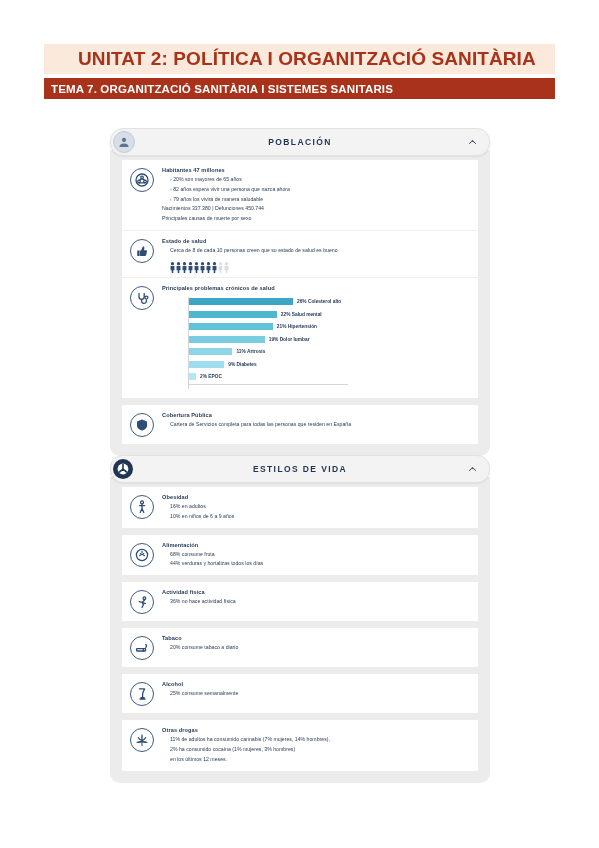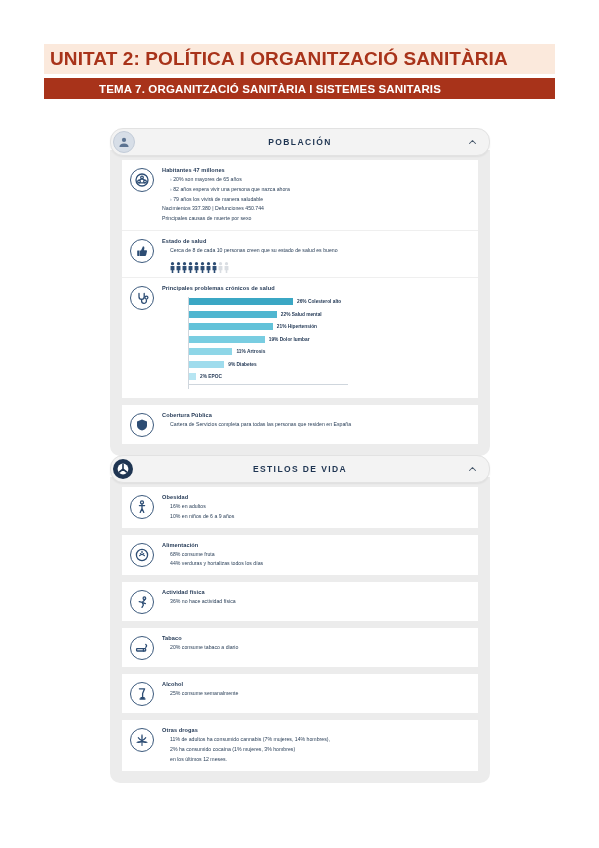--- a/index.html
+++ b/index.html
@@ -11,29 +11,29 @@
   }
   .page{position:relative;width:599px;height:848px;}
 
   
   .unit-bar{
     position:absolute;left:44px;top:44px;width:511px;height:30px;
     background:#fbe9dc;display:flex;align-items:center;
   }
   .unit-bar .t{
     font-size:19px;font-weight:bold;color:#a8331a;letter-spacing:.1px;
-    padding-left:6px;white-space:nowrap;
+    padding-left:6px;white-space:nowrap;margin-left:28px;
   }
   .tema-bar{
     position:absolute;left:44px;top:78px;width:511px;height:21px;
     background:#a8331a;display:flex;align-items:center;
   }
   .tema-bar .t{
     font-size:11.5px;font-weight:bold;color:#ffffff;letter-spacing:.15px;
-    padding-left:7px;white-space:nowrap;margin-left:48px;
+    padding-left:7px;white-space:nowrap;
   }
   .subtitle{
     position:absolute;left:44px;top:105px;width:511px;
     text-align:center;font-size:10.5px;color:#20364f;
   }
 
   
   .panel{position:absolute;left:110px;width:380px;}
   #panel-poblacion{top:128px;}
   #panel-estilos{top:455px;}

